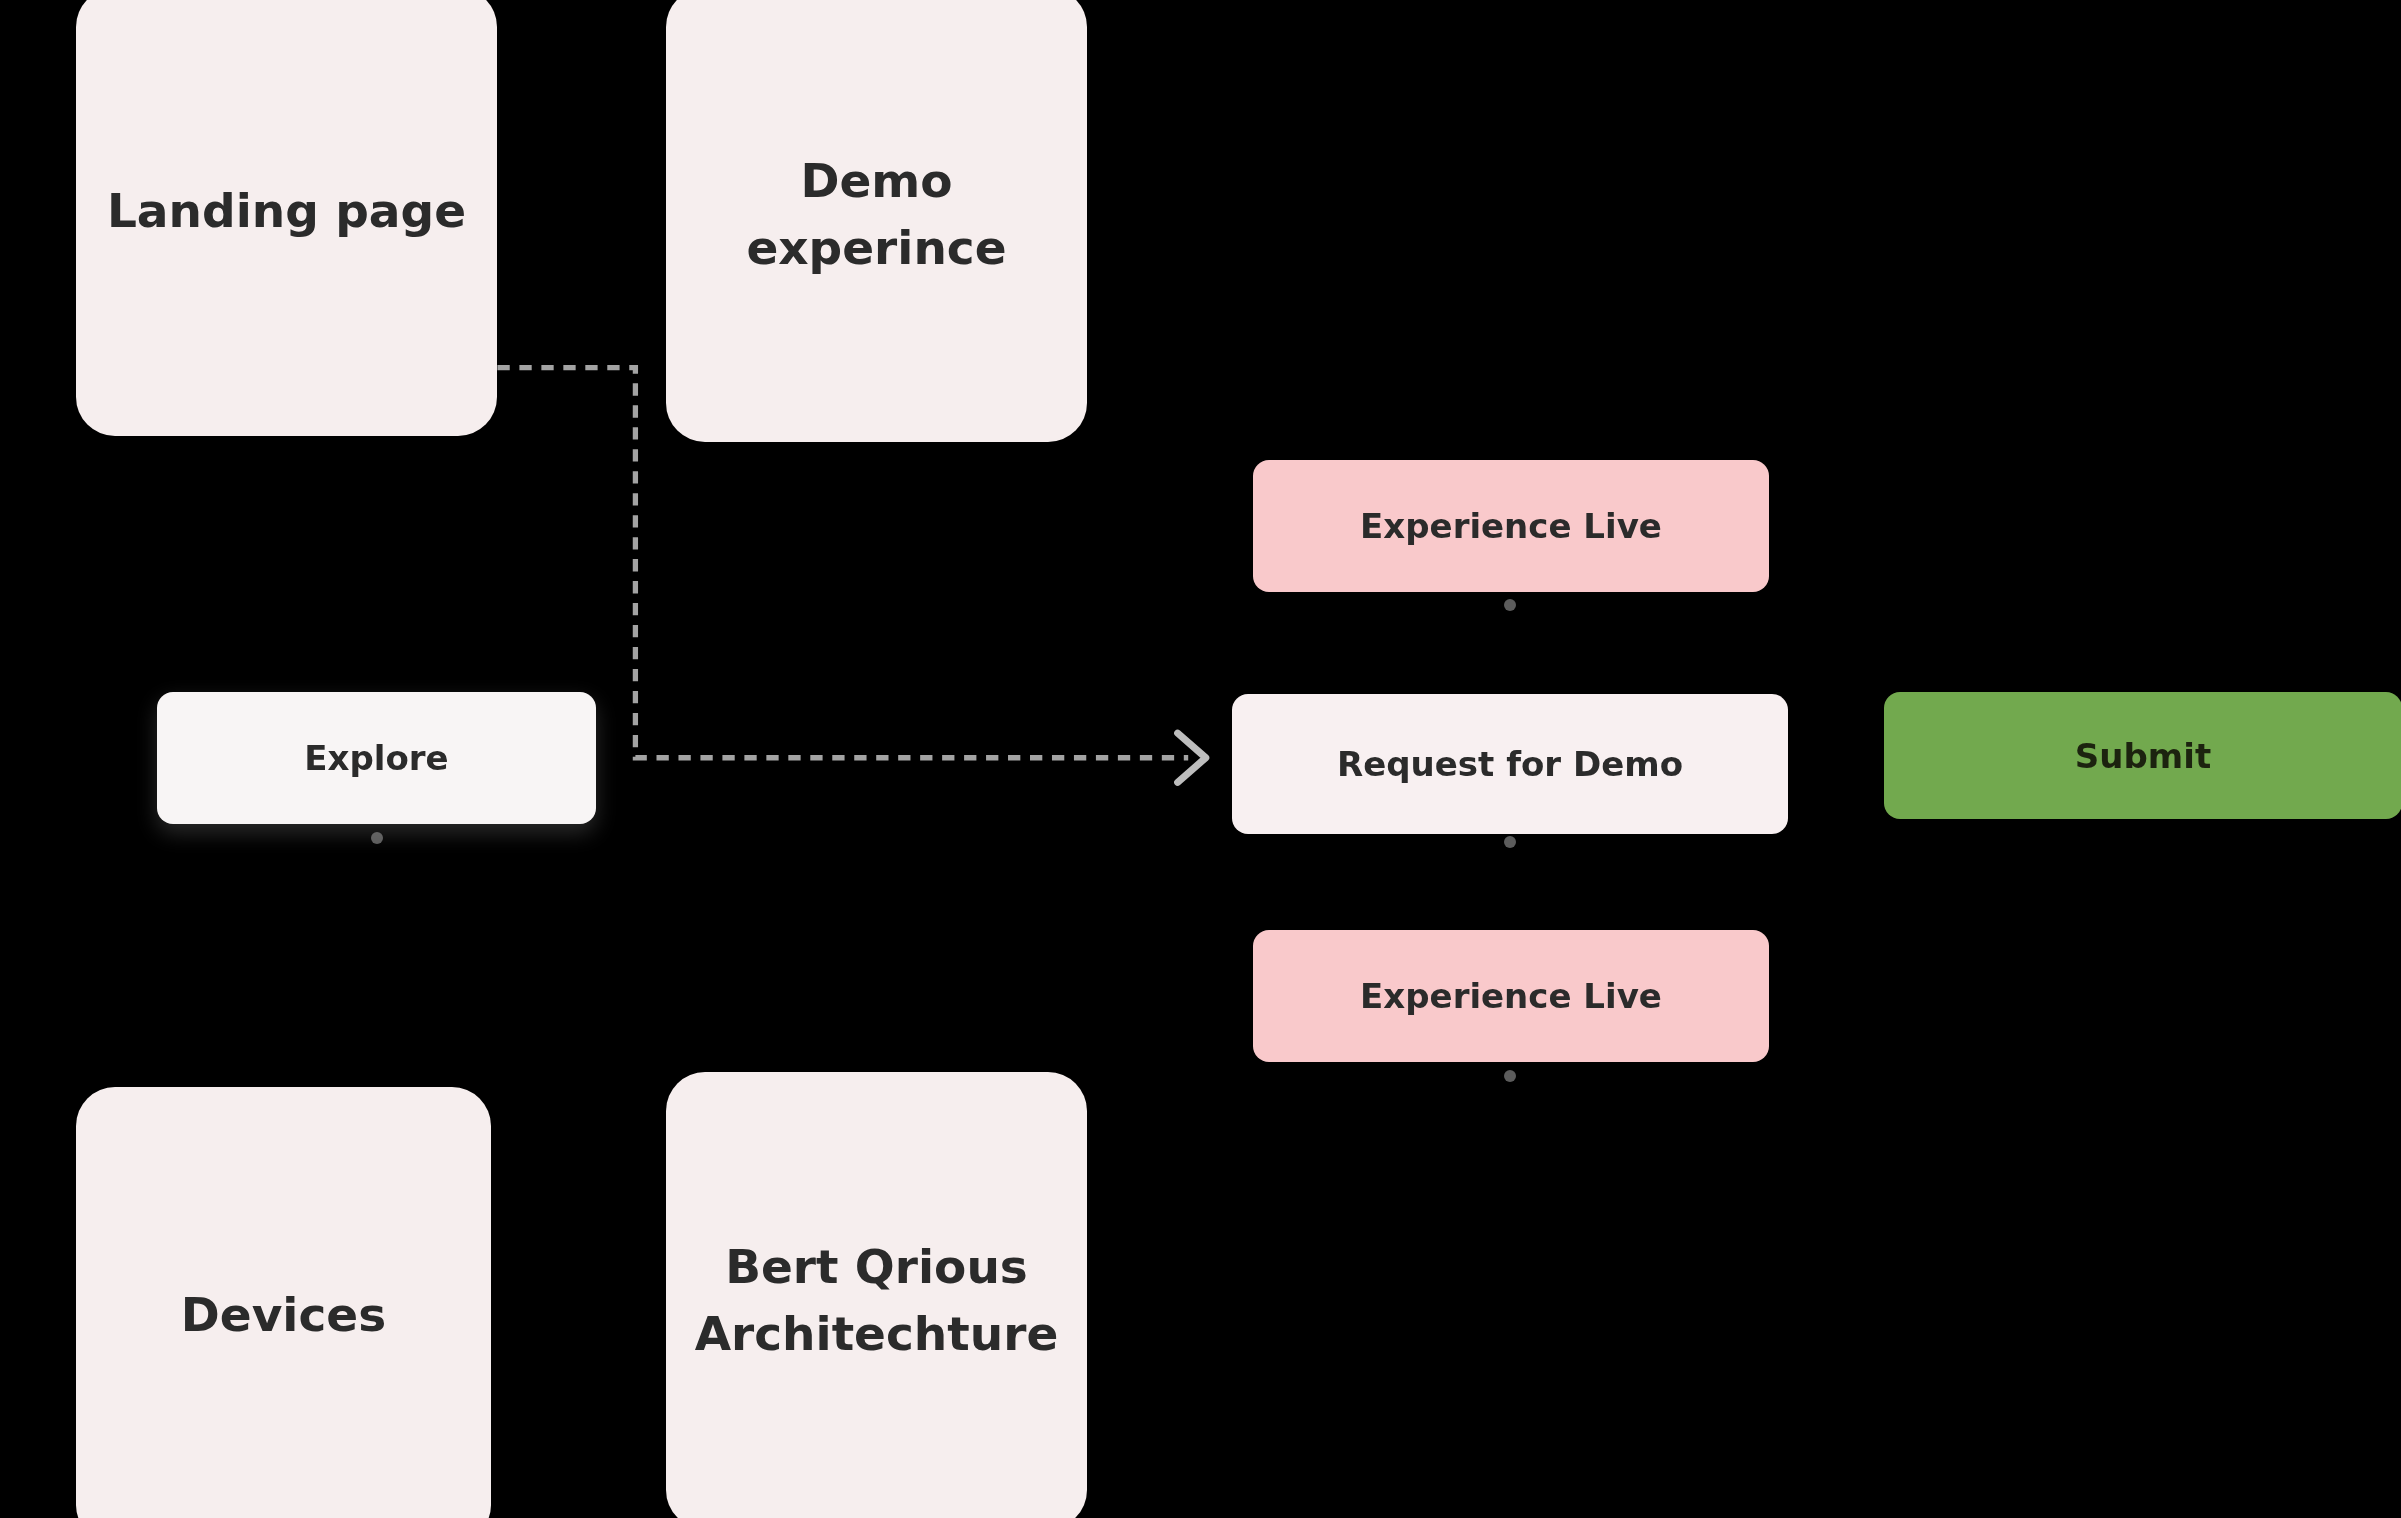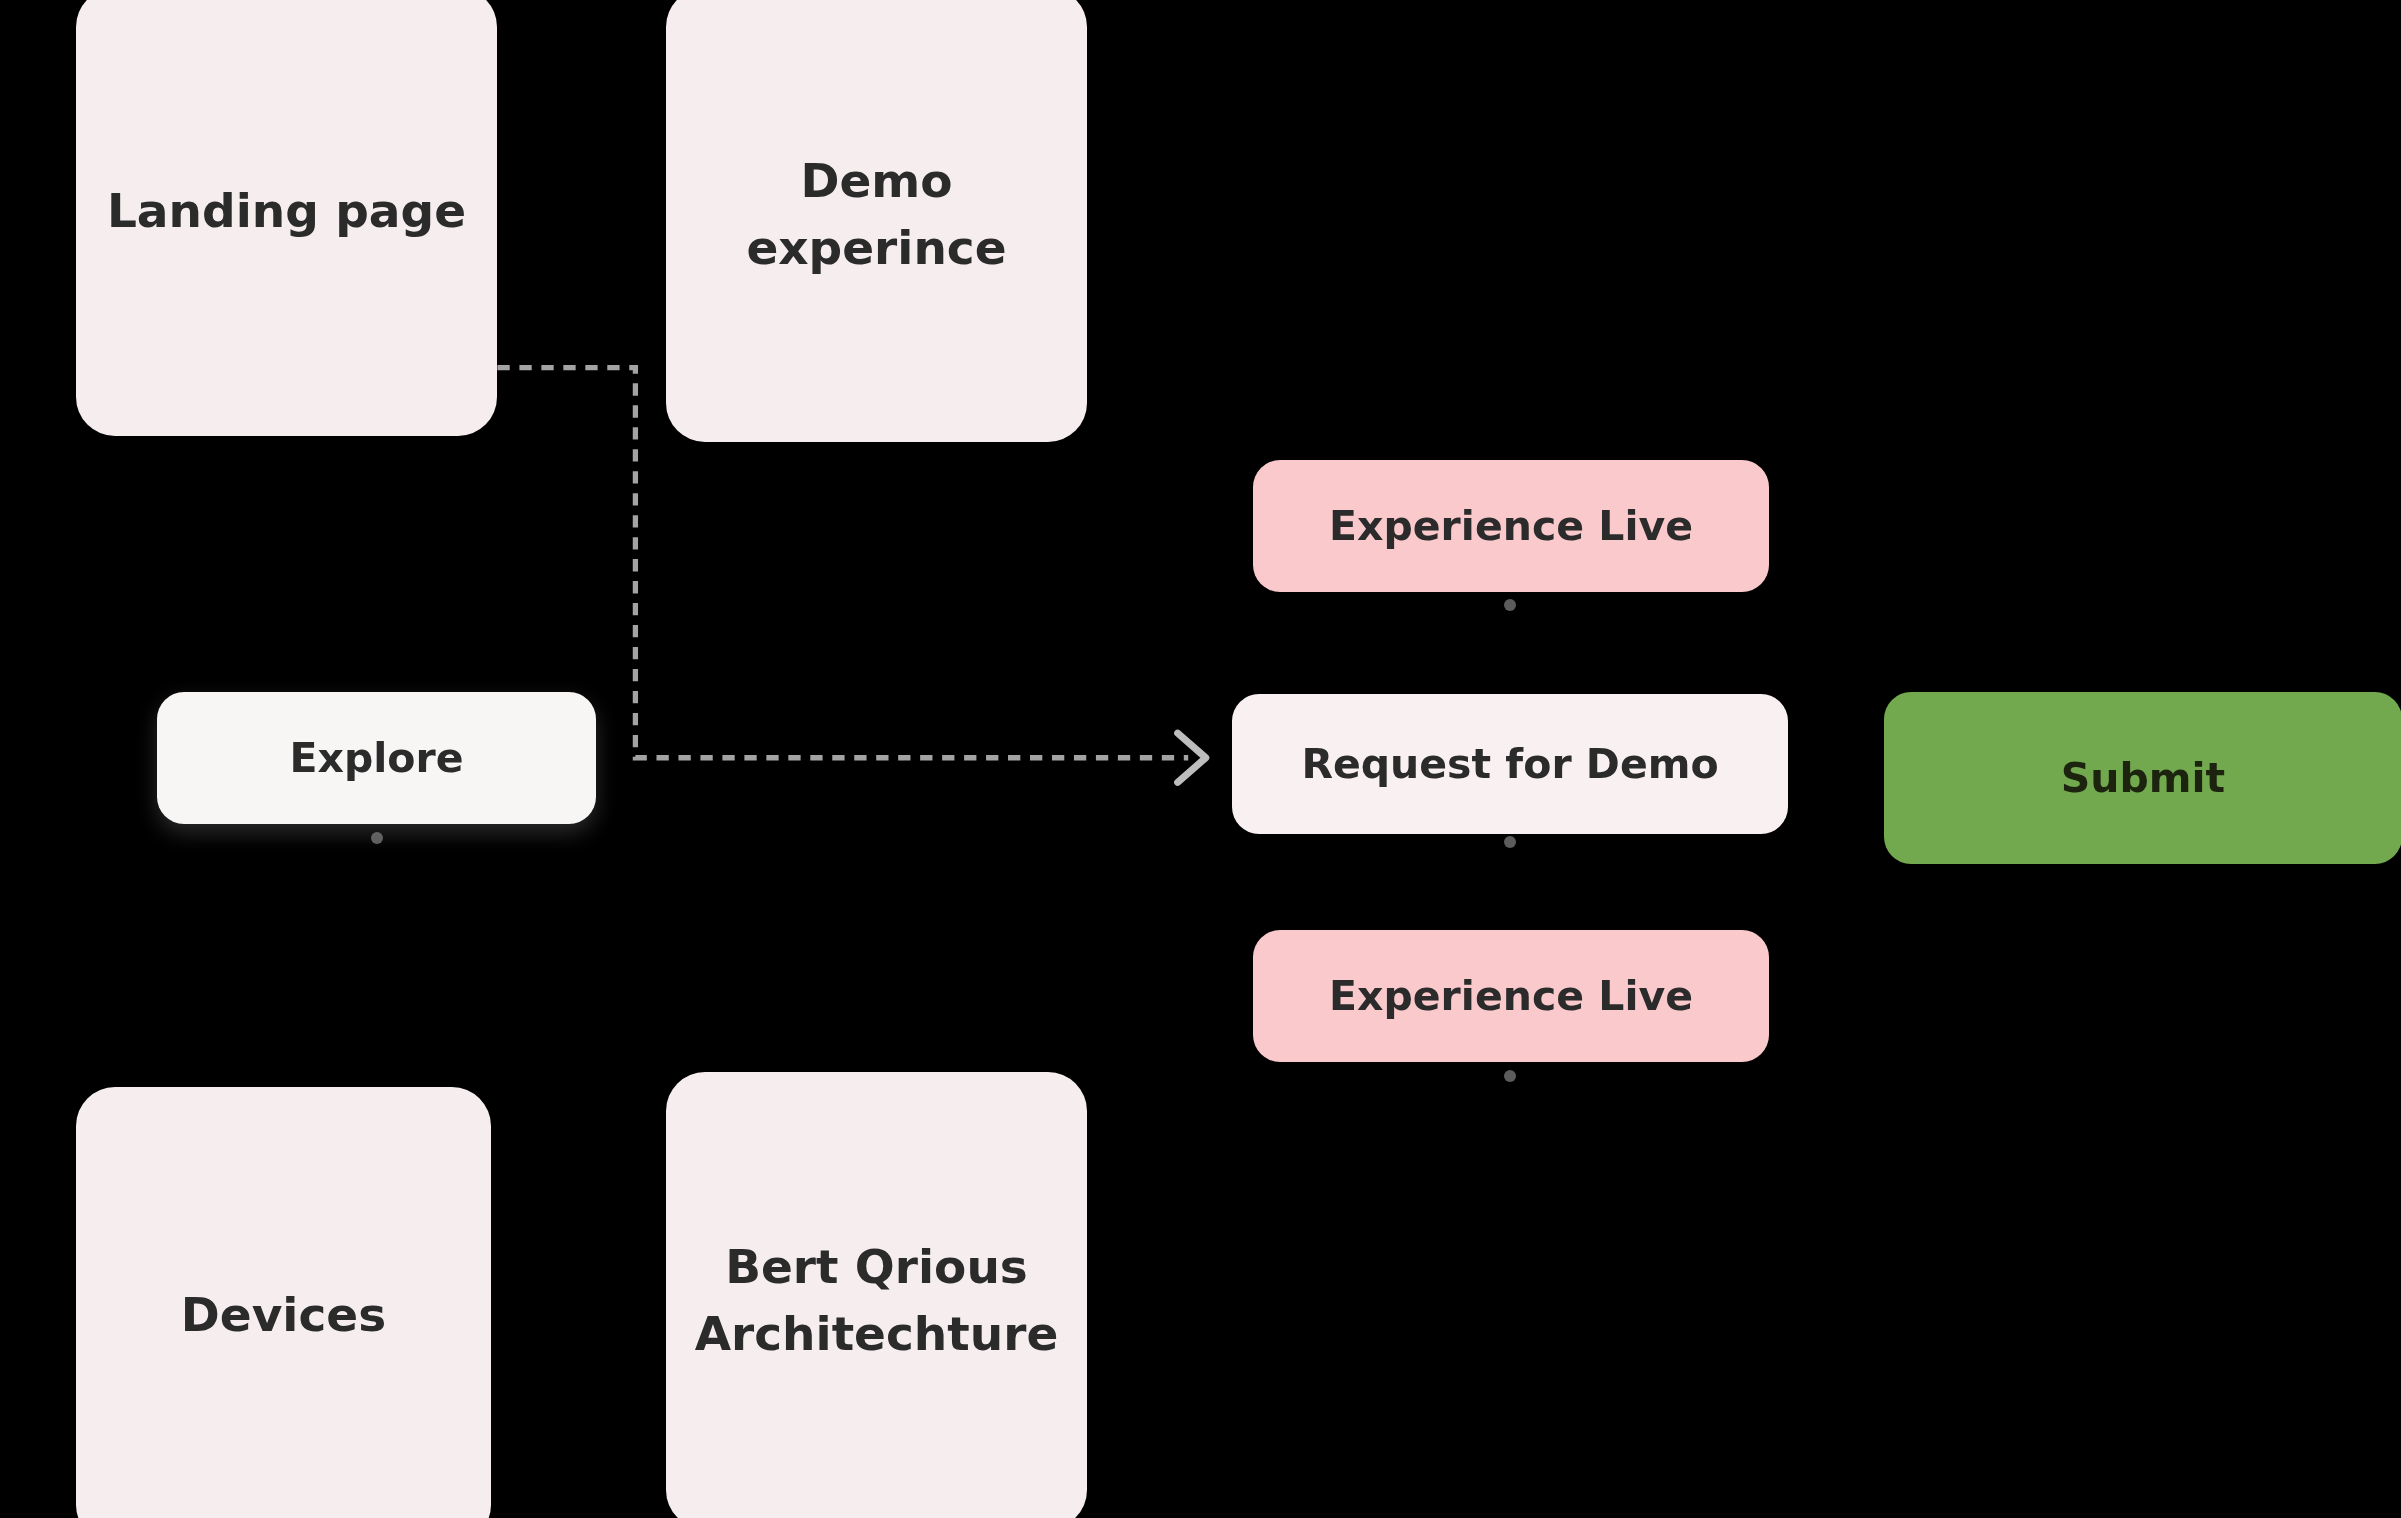--- a/index.html
+++ b/index.html
@@ -27,31 +27,31 @@
     color: #2b2b2b;
     font-weight: 700;
   }
   .page-box {
     background: #f6eeee;
     border-radius: 39px;
     font-size: 47px;
     line-height: 1.42;
   }
   .btn {
-    border-radius: 27px;
-    font-size: 41px;
+    border-radius: 16px;
+    font-size: 34px;
   }
   
   #node-landing      { left: 76px;   top: -12.3px;  width: 421px; height: 448px; }
   #node-industries   { left: 666px;  top: -12.3px;  width: 421px; height: 454px; }
   #node-exp-live-top { left: 1253px; top: 460px;  width: 516px; height: 132px; background:#f9c9cb; }
   #node-explore      { left: 157px;  top: 692px;  width: 439px; height: 132px; background:#f8f5f5;
                        box-shadow: 0 8.8px 21px rgba(150,150,150,0.28); }
   #node-request      { left: 1232px; top: 694px;  width: 556px; height: 140px; background:#f8f0f1; }
-  #node-submit       { left: 1884px; top: 692px;  width: 518px; height: 172px; background:#72a94e; color:#1c230f;justify-content:center; }
+  #node-submit       { left: 1884px; top: 692px;  width: 518px; height: 127px; background:#72a94e; color:#1c230f;justify-content:center; }
   #node-exp-live-bot { left: 1253px; top: 930px; width: 516px; height: 132px; background:#f9c9cb; }
   #node-devices      { left: 76px;   top: 1087px; width: 415px; height: 457px; }
   #node-bert         { left: 666px;  top: 1072px; width: 421px; height: 457px; }
 
   #connector-svg {
     position: absolute;
     left: 0; top: 0;
     width: 2401px;
     height: 1519px;
     pointer-events: none;

